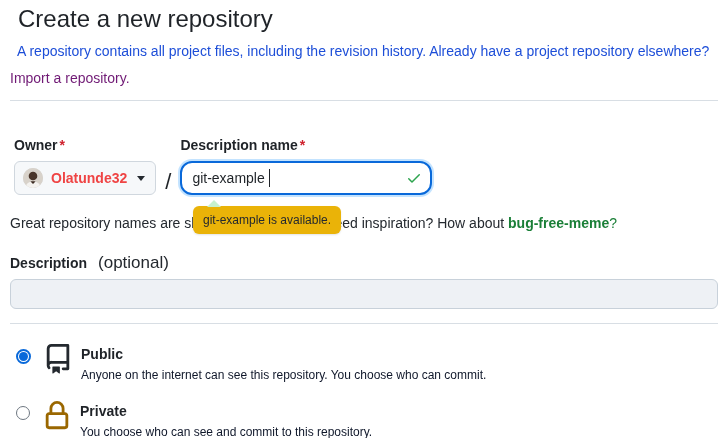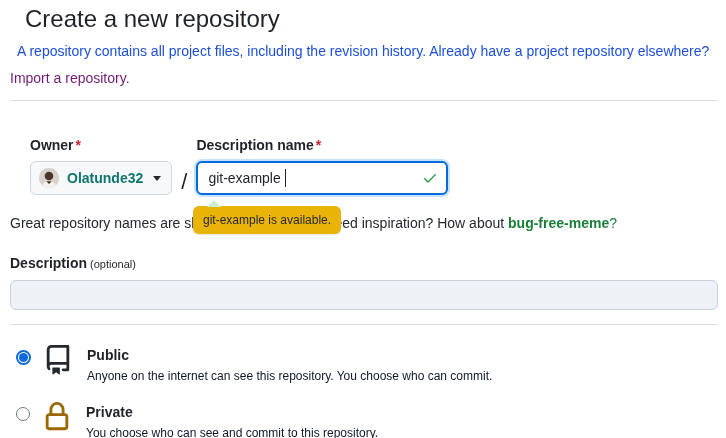--- a/index.html
+++ b/index.html
@@ -6,46 +6,46 @@
   html, body { margin: 0; padding: 0; }
   body {
     width: 726px; height: 438px; overflow: hidden;
     background: #ffffff; color: #1f2328;
     font-family: "Liberation Sans", "DejaVu Sans", sans-serif;
     font-size: 14px;
   }
   .page { padding: 2px 8px 0 10px; position: relative; width: 726px; }
 
   
-  .page-title { font-size: 24px; font-weight: 500; margin: 2px 15px 6px; line-height: 30px; color: #1f2328; }
+  .page-title { font-size: 24px; font-weight: 500; margin: 2px 8px 6px; line-height: 30px; color: #1f2328; }
   .intro { margin: 7px; line-height: 20px; color: #1d4ed8; }
   .import-link { display: inline-block; color: #701a75; text-decoration: none; line-height: 20px; cursor: pointer; }
 
   hr.divider { border: 0; border-top: 1px solid #d8dee4; margin: 12px 0 0 0; }
 
   
   .name-row { display: flex; align-items: flex-start; margin-top: 34px; }
   .field-label { font-weight: 600; line-height: 20px; display: block; }
   .req { color: #cf222e; font-weight: 600; margin-left: 2px; }
-  .owner-col { margin-left: 20px; }
+  .owner-col { margin-left: 4px; }
   .owner-btn {
     margin-top: 6px; height: 34px; display: flex; align-items: center;
     padding: 0 10px 0 8px; gap: 8px;
     background: #f6f8fa; border: 1px solid #d0d7de; border-radius: 6px;
-    font: inherit; font-weight: 600; color: #0f766e; cursor: pointer;
+    font: inherit; font-weight: 600; color: #ef4444; cursor: pointer;
   }
   .avatar { width: 20px; height: 20px; border-radius: 50%; overflow: hidden; flex: none;
             box-shadow: inset 0 0 0 1px rgba(31,35,40,.15); }
   .caret-down { width: 0; height: 0; border-left: 4px solid transparent; border-right: 4px solid transparent;
                 border-top: 5px solid #24292f; margin-left: 2px; }
   .slash { font-size: 22px; color: #1f2328; margin: 30px 9px 0 9px; line-height: 34px; }
   .repo-col { }
   .repo-input-wrap { position: relative; margin-top: 6px; width: 252px; }
   .repo-input {
-    width: 252px; height: 34px; border: 2px solid #0969da; border-radius: 6px;
+    width: 252px; height: 34px; border: 2px solid #0969da; border-radius: 12px;
     padding: 0 23px 0 10px; font: inherit; color: #1f2328; outline: none;
     box-shadow: 0 0 0 2px rgba(84,174,255,.35);
   }
   .text-cursor { position: absolute; left: 89px; top: 8px; width: 1px; height: 18px; background: #1f2328; }
   .check-icon { position: absolute; right: 10px; top: 9px; width: 16px; height: 16px; fill: #2da44e; }
 
   
   .hint-row { position: relative; margin-top: 14px; line-height: 20px; color: #24292f; }
   .suggestion-link { color: #1a7f37; font-weight: 600; text-decoration: none; cursor: pointer; text-align: center; }
   .suggestion-suffix { color: #1a7f37; }
@@ -56,37 +56,37 @@
     box-shadow: 0 1px 2px rgba(27,31,36,.12);
   }
   .tooltip::before {
     content: ""; position: absolute; top: -6px; left: 14px;
     border-left: 7px solid transparent; border-right: 7px solid transparent;
     border-bottom: 7px solid #c7f1ce;
   }
 
   
   .desc-block { margin-top: 20px; }
-  .opt { font-weight: 400; font-size: 11px; color: #24292f; margin-left: 3px; }
+  .opt { font-weight: 400; font-size: 17px; color: #24292f; margin-left: 11px; }
   .desc-input {
     display: block; margin-top: 6px; width: 100%; height: 30px;
     background: #eef1f5; border: 1px solid #c8d1da; border-radius: 6px;
     font: inherit; padding: 0 10px; color: #1f2328;
   }
 
   
   .vis-option { display: flex; align-items: flex-start; margin-top: 20px; }
   .vis-option.private { margin-top: 18px; }
   .radio { width: 14px; height: 14px; border-radius: 50%; border: 1px solid #6e7781;
            margin: 5px 0 0 6px; flex: none; position: relative; background: #fff; cursor: pointer; }
   .radio.checked { border: 2px solid #0969da; width: 15px; height: 15px; }
   .radio.checked::after { content: ""; position: absolute; inset: 1px; border-radius: 50%; background: #0969da; }
   .vis-icon { margin: 0 0 0 12px; flex: none; }
   .vis-icon svg { display: block; }
-  .vis-text { margin-left: 14px; }
+  .vis-text { margin-left: 8px; }
   .vis-title { font-weight: 600; line-height: 16px; margin-top: 2px; }
   .vis-desc { font-size: 12px; color: #0f172a; line-height: 16px; margin-top: 5px; }
 
   hr.divider.d2 { margin-top: 14px; }
 </style>
 </head>
 <body>
 
 <div class="page">
 

